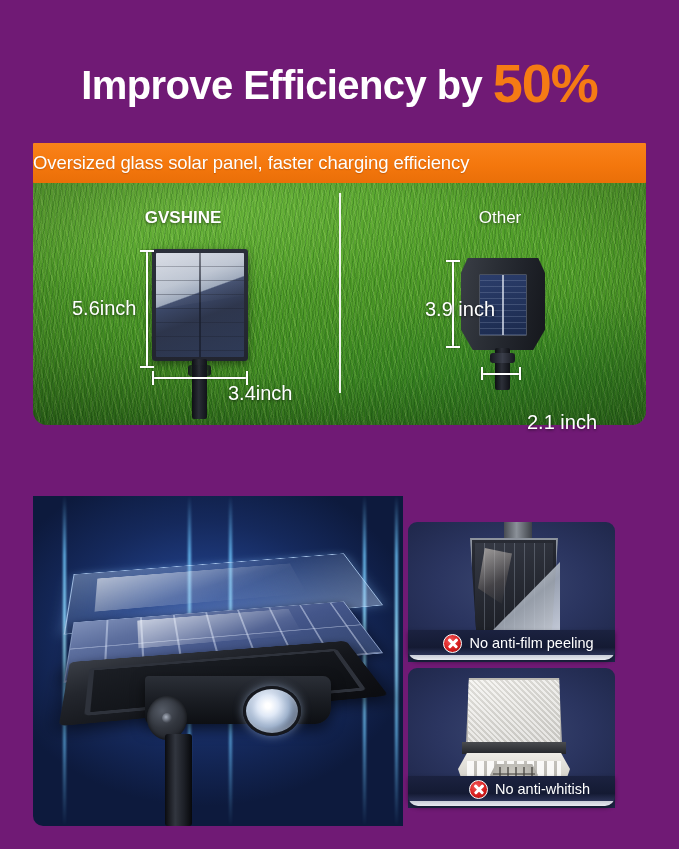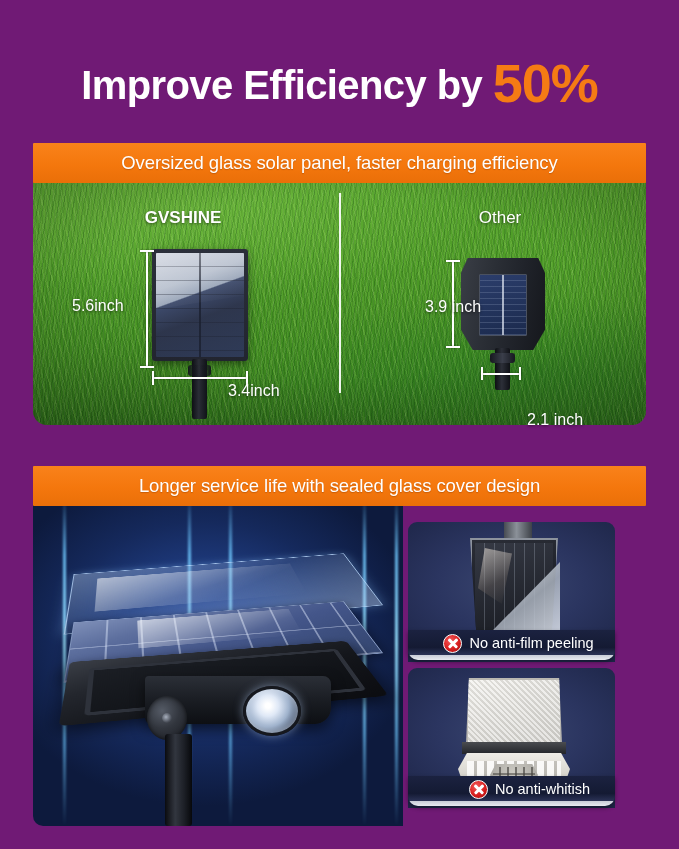--- a/index.html
+++ b/index.html
@@ -21,21 +21,21 @@
   .headline .pct {
     color: #f57b14; font-size: 54px; font-weight: bold;
     letter-spacing: -1px; vertical-align: -3px;
   }
 
   
   .banner {
     position: absolute; left: 33px; width: 613px; height: 40px;
     background: linear-gradient(180deg,#f9821a 0%, #f4770d 55%, #ea6f08 100%);
     border-radius: 1px;
-    display: flex; align-items: center; justify-content: center;
+    display: flex; align-items: center; 
     color: #ffffff; font-size: 18.5px; letter-spacing: -0.1px;
     text-shadow: 0 1px 1px rgba(120,50,0,.35);
     z-index: 4;
   }
   #banner1 { top: 143px; }
   #banner2 { top: 466px; }
 
   
   .grass-panel {
     position: absolute; left: 33px; top: 173px; width: 613px; height: 252px;
@@ -132,21 +132,21 @@
     border-radius: 2px;
   }
   .ot-collar {
     position: absolute; left: 29px; top: 95px; width: 25px; height: 10px;
     background: linear-gradient(90deg,#16181f,#3a3e4a 50%,#16181f); border-radius: 3px;
   }
 
   
   .m-line { position: absolute; background: #ffffff; z-index: 3; box-shadow: 0 0 2px rgba(0,0,0,.4); }
   .m-txt {
-    position: absolute; color: #ffffff; font-size: 16px; z-index: 3;
+    position: absolute; color: #ffffff; font-size: 20px; z-index: 3;
     text-shadow: 0 1px 3px rgba(0,0,0,.6); white-space: nowrap;
   }
   
   #v1-bar  { left: 146px; top: 250px; width: 2px;  height: 118px; }
   #v1-top  { left: 140px; top: 250px; width: 14px; height: 2px; }
   #v1-bot  { left: 140px; top: 366px; width: 14px; height: 2px; }
   #t-56    { left: 72px;  top: 297px; }
   
   #h1-bar  { left: 152px; top: 377px; width: 96px; height: 2px; }
   #h1-l    { left: 152px; top: 371px; width: 2px;  height: 14px; }
@@ -402,23 +402,20 @@
   <div class="m-line" id="v2-bar"></div>
   <div class="m-line" id="v2-top"></div>
   <div class="m-line" id="v2-bot"></div>
   <div class="m-txt" id="t-39">3.9 inch</div>
 
   <div class="m-line" id="h2-bar"></div>
   <div class="m-line" id="h2-l"></div>
   <div class="m-line" id="h2-r"></div>
   <div class="m-txt" id="t-21">2.1 inch</div>
 
-  <div class="banner" id="banner2">
-    <span>Longer service life with sealed glass cover design</span>
-  </div>
 
   <div class="blue-panel">
     <div class="streak" id="st1"></div>
     <div class="streak" id="st2"></div>
     <div class="streak" id="st3"></div>
     <div class="streak" id="st4"></div>
     <div class="streak" id="st5"></div>
 
     <div class="lamp">
       <div class="glass-layer"></div>

